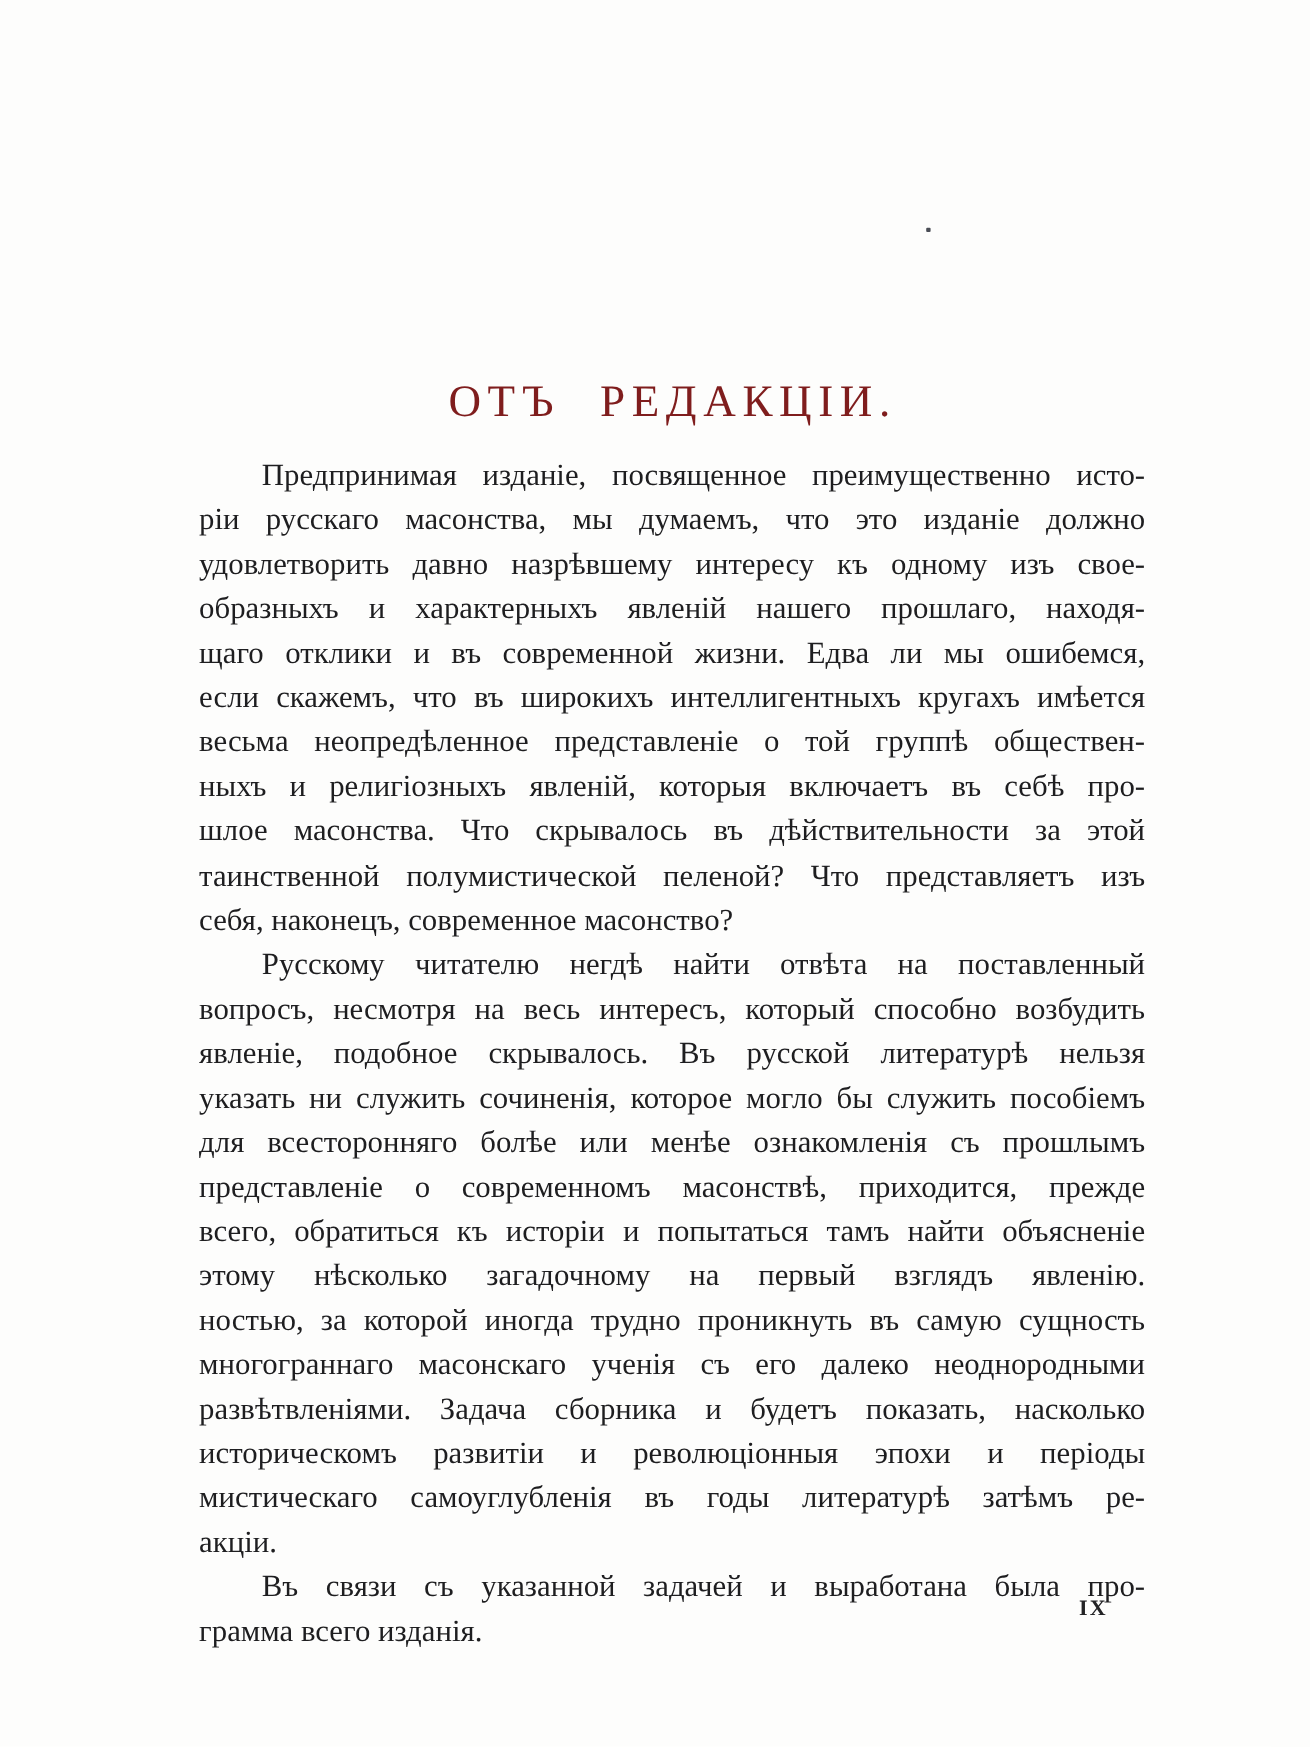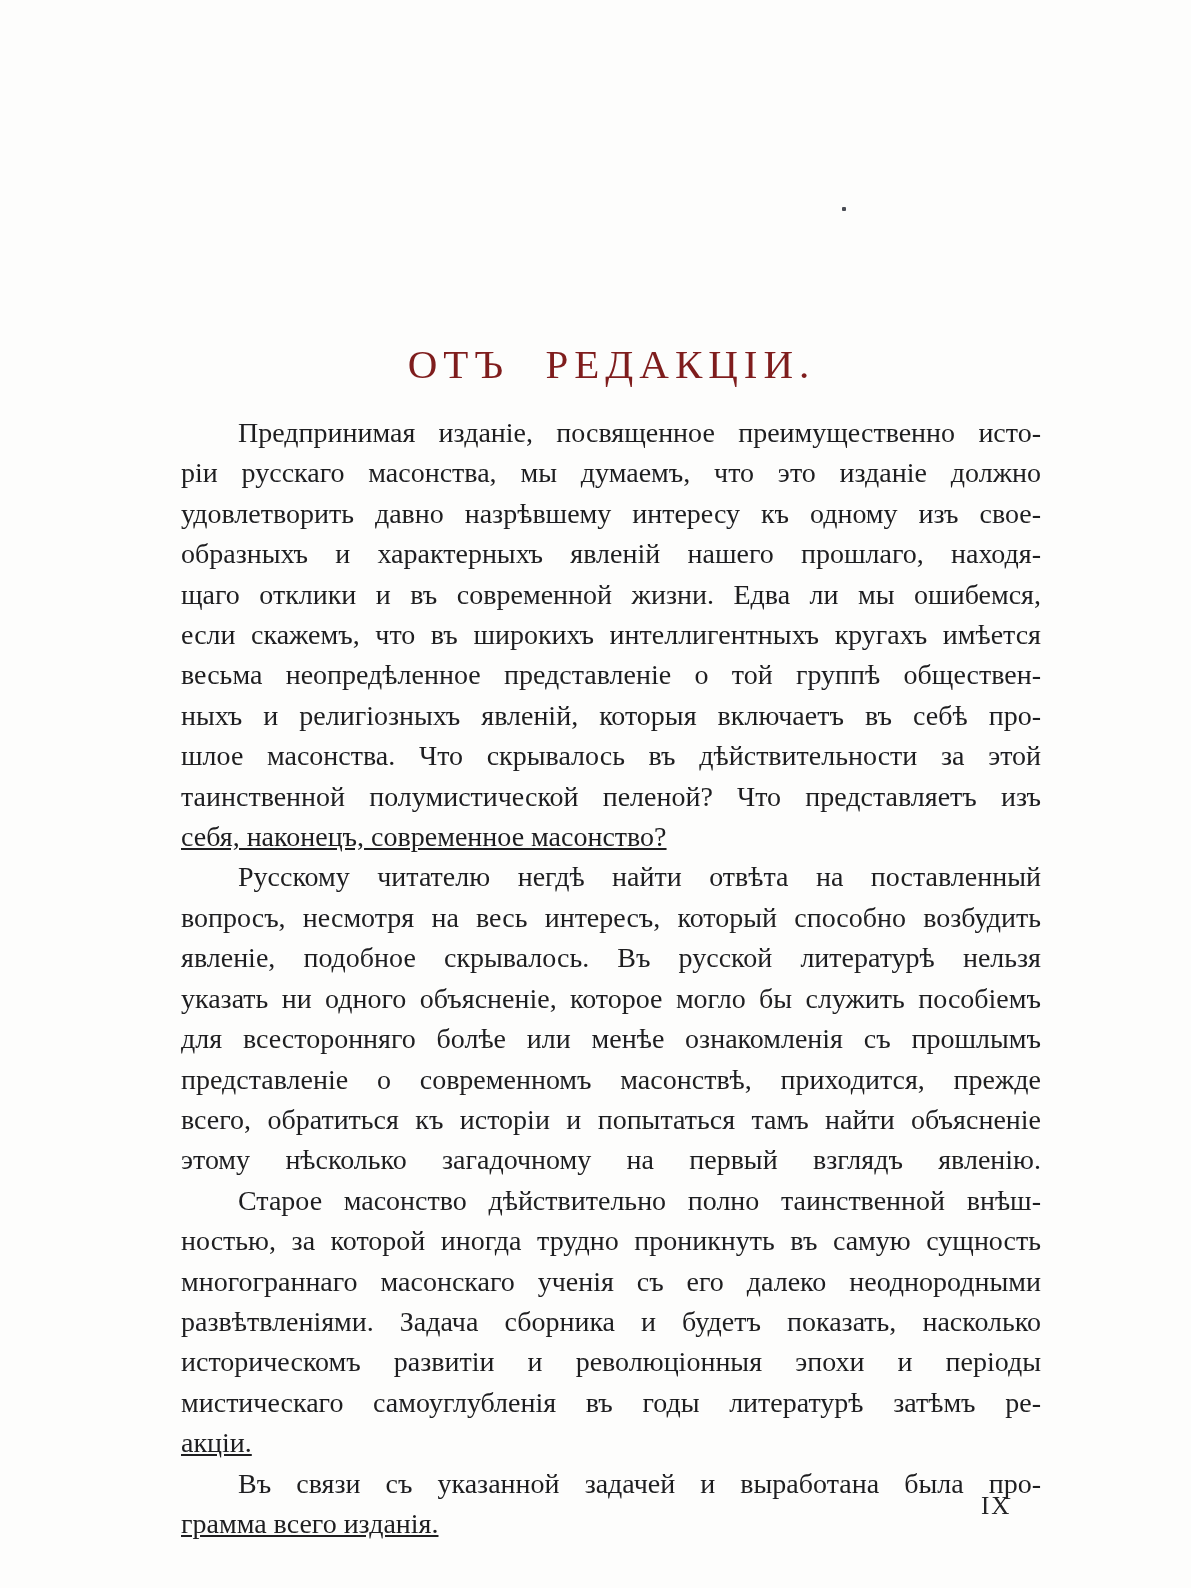--- a/index.html
+++ b/index.html
@@ -33,28 +33,29 @@
     font-size: 28px;
     line-height: 40.4px;
   }
   .para { margin: 0; }
   .line {
     text-align: justify;
     text-align-last: justify;
     white-space: normal;
   }
   .line.indent { text-indent: 57px; }
-  .line.end { text-align-last: left; text-decoration: underline; }
+  .line.end { text-align-last: left; }
   .pagenum {
     position: absolute;
-    top: 1492px;
+    top: 1451px;
     left: 981px;
-    font-size: 25px;
+    font-size: 20px;
     letter-spacing: 2px;
     color: #232325;
+    font-weight: bold;
   }
   .speck {
     position: absolute;
     top: 207px;
     left: 842px;
     width: 4px;
     height: 4px;
     background: #4a4d55;
     border-radius: 1px;
   }
@@ -81,29 +82,28 @@
       <div class="line">ныхъ и религіозныхъ явленій, которыя включаетъ въ себѣ про-</div>
       <div class="line">шлое масонства. Что скрывалось въ дѣйствительности за этой</div>
       <div class="line">таинственной полумистической пеленой? Что представляетъ изъ</div>
       <div class="line end">себя, наконецъ, современное масонство?</div>
     </div>
 
     <div class="para">
       <div class="line indent">Русскому читателю негдѣ найти отвѣта на поставленный</div>
       <div class="line">вопросъ, несмотря на весь интересъ, который способно возбудить</div>
       <div class="line">явленіе, подобное скрывалось. Въ русской литературѣ нельзя</div>
-      <div class="line">указать ни одного объясненіе, которое могло бы служить пособіемъ</div>
+      <div class="line">указать ни служить сочиненія, которое могло бы служить пособіемъ</div>
       <div class="line">для всесторонняго болѣе или менѣе ознакомленія съ прошлымъ</div>
       <div class="line">представленіе о современномъ масонствѣ, приходится, прежде</div>
       <div class="line">всего, обратиться къ исторіи и попытаться тамъ найти объясненіе</div>
       <div class="line">этому нѣсколько загадочному на первый взглядъ явленію.</div>
     </div>
 
     <div class="para">
-      <div class="line indent">Старое масонство дѣйствительно полно таинственной внѣш-</div>
       <div class="line">ностью, за которой иногда трудно проникнуть въ самую сущность</div>
       <div class="line">многограннаго масонскаго ученія съ его далеко неоднородными</div>
       <div class="line">развѣтвленіями. Задача сборника и будетъ показать, насколько</div>
       <div class="line">историческомъ развитіи и революціонныя эпохи и періоды</div>
       <div class="line">мистическаго самоуглубленія въ годы литературѣ затѣмъ ре-</div>
       <div class="line end">акціи.</div>
     </div>
 
     <div class="para">
       <div class="line indent">Въ связи съ указанной задачей и выработана была про-</div>

